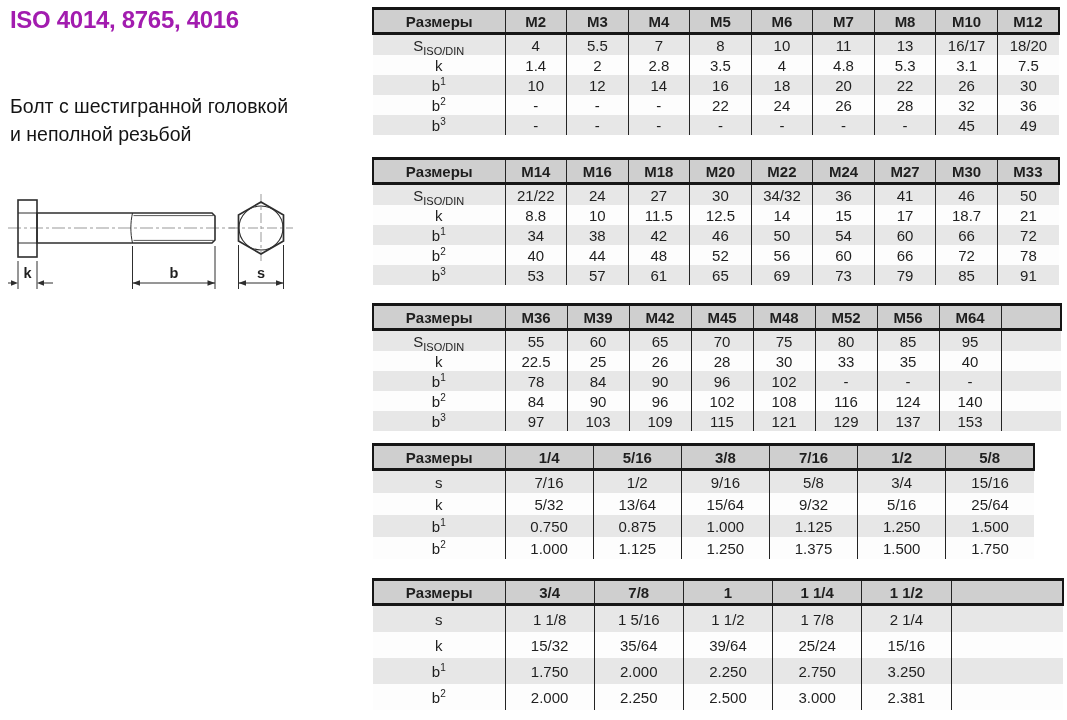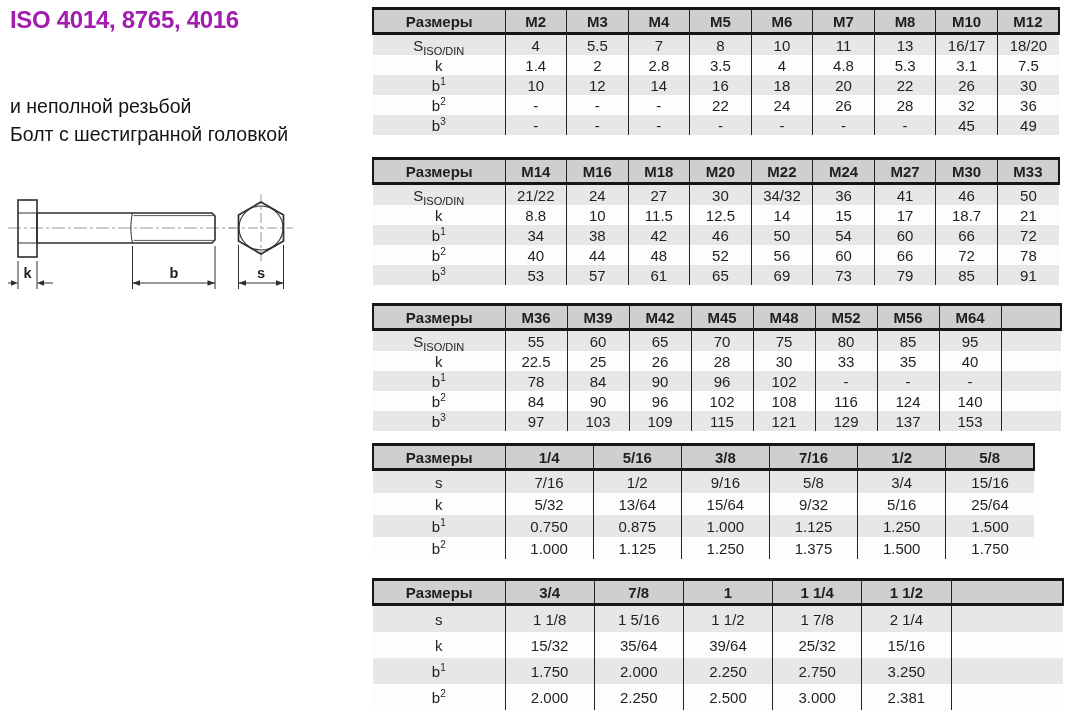--- a/index.html
+++ b/index.html
@@ -47,22 +47,22 @@
 </style>
 </head>
 <body>
 
 <div class="page">
 
   <div class="title">
     <div>ISO 4014, 8765, 4016</div>
   </div>
   <div class="subtitle">
+    <div>Болт с шестигранной головкой</div>
     <div>и неполной резьбой</div>
-    <div>Болт с шестигранной головкой</div>
   </div>
 
   <svg class="drawing" width="345" height="118" viewBox="0 0 345 118">
 
     <g stroke="#2e2e2e" fill="none" stroke-width="1.6">
       <line x1="0" y1="40" x2="227" y2="40" stroke="#999999" stroke-width="1" stroke-dasharray="13 3 3 3"></line>
       <rect x="10" y="12" width="19" height="57"></rect>
       <line x1="10" y1="25" x2="29" y2="25" stroke-width="1"></line>
       <line x1="10" y1="55" x2="29" y2="55" stroke-width="1"></line>
       <path d="M29,25 L204,25 L207,28 L207,52 L204,55 L29,55 Z"></path>
@@ -476,21 +476,21 @@
             <td>1 1/2</td>
             <td>1 7/8</td>
             <td>2 1/4</td>
             <td></td>
           </tr>
           <tr>
             <td><span class="lbl">k</span></td>
             <td>15/32</td>
             <td>35/64</td>
             <td>39/64</td>
-            <td>25/32</td>
+            <td>25/24</td>
             <td>15/16</td>
             <td></td>
           </tr>
           <tr class="shade">
             <td><span class="lbl">b<sup>1</sup></span></td>
             <td>1.750</td>
             <td>2.000</td>
             <td>2.250</td>
             <td>2.750</td>
             <td>3.250</td>

